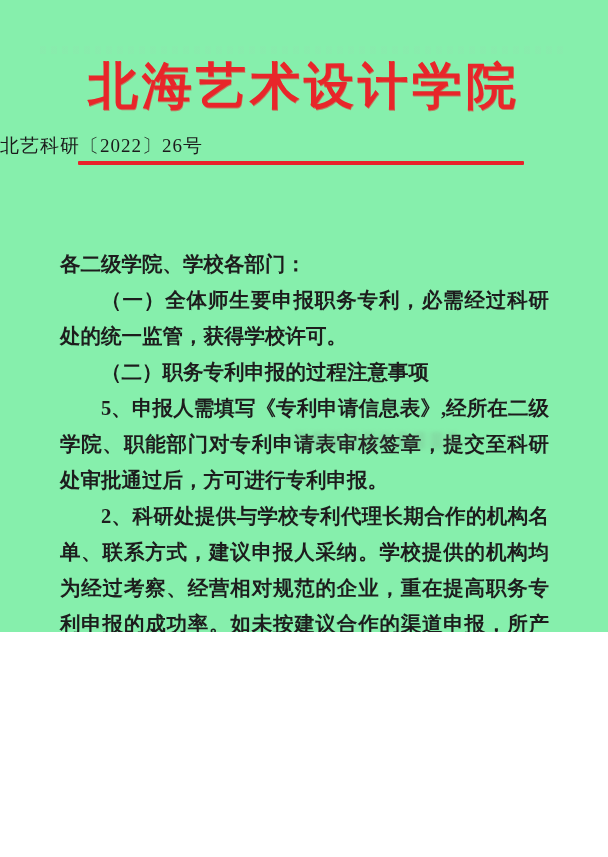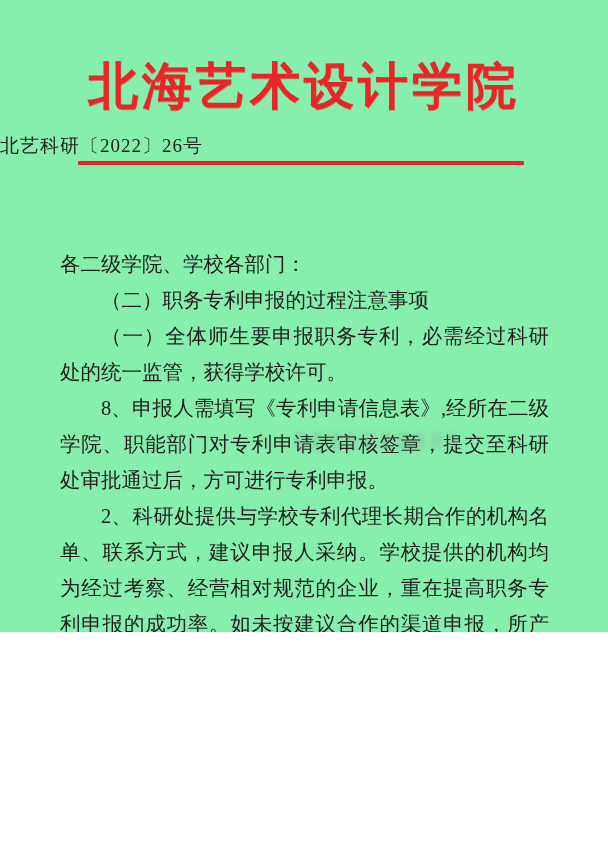--- a/index.html
+++ b/index.html
@@ -82,20 +82,21 @@
     top: 246px;
     left: 60px;
     width: 489px;
     font-size: 20.5px;
     line-height: 36px;
     color: #1d1d1d;
     text-align: justify;
   }
   .body-text p {
     margin: 0;
+    font-weight: bold;
   }
   .body-text p.indent {
     text-indent: 2em;
   }
   .ghost-smudge {
     position: absolute;
     top: 432px;
     left: 295px;
     width: 162px;
     height: 17px;
@@ -116,23 +117,23 @@
 
   <div class="letterhead">北海艺术设计学院</div>
 
   <div class="doc-number">北艺科研〔2022〕26号</div>
 
   <div class="red-rule"></div>
 
 
   <div class="body-text">
     <p>各二级学院、学校各部门：</p>
+    <p class="indent">（一）全体师生要申报职务专利，必需经过科研处的统一监管，获得学校许可。</p>
     <p class="indent">（二）职务专利申报的过程注意事项</p>
-    <p class="indent">（一）全体师生要申报职务专利，必需经过科研处的统一监管，获得学校许可。</p>
-    <p class="indent">8、申报人需填写《专利申请信息表》,经所在二级学院、职能部门对专利申请表审核签章，提交至科研处审批通过后，方可进行专利申报。</p>
+    <p class="indent">5、申报人需填写《专利申请信息表》,经所在二级学院、职能部门对专利申请表审核签章，提交至科研处审批通过后，方可进行专利申报。</p>
     <p class="indent">2、科研处提供与学校专利代理长期合作的机构名单、联系方式，建议申报人采纳。学校提供的机构均为经过考察、经营相对规范的企业，重在提高职务专利申报的成功率。如未按建议合作的渠道申报，所产生的一切后果，由申报人自愿承担，学校保留追责权限。</p>
   </div>
 
   <div class="ghost-smudge"></div>
 
   <div class="scan-band-bottom"></div>
 
 </div>
 
 </body></html>

